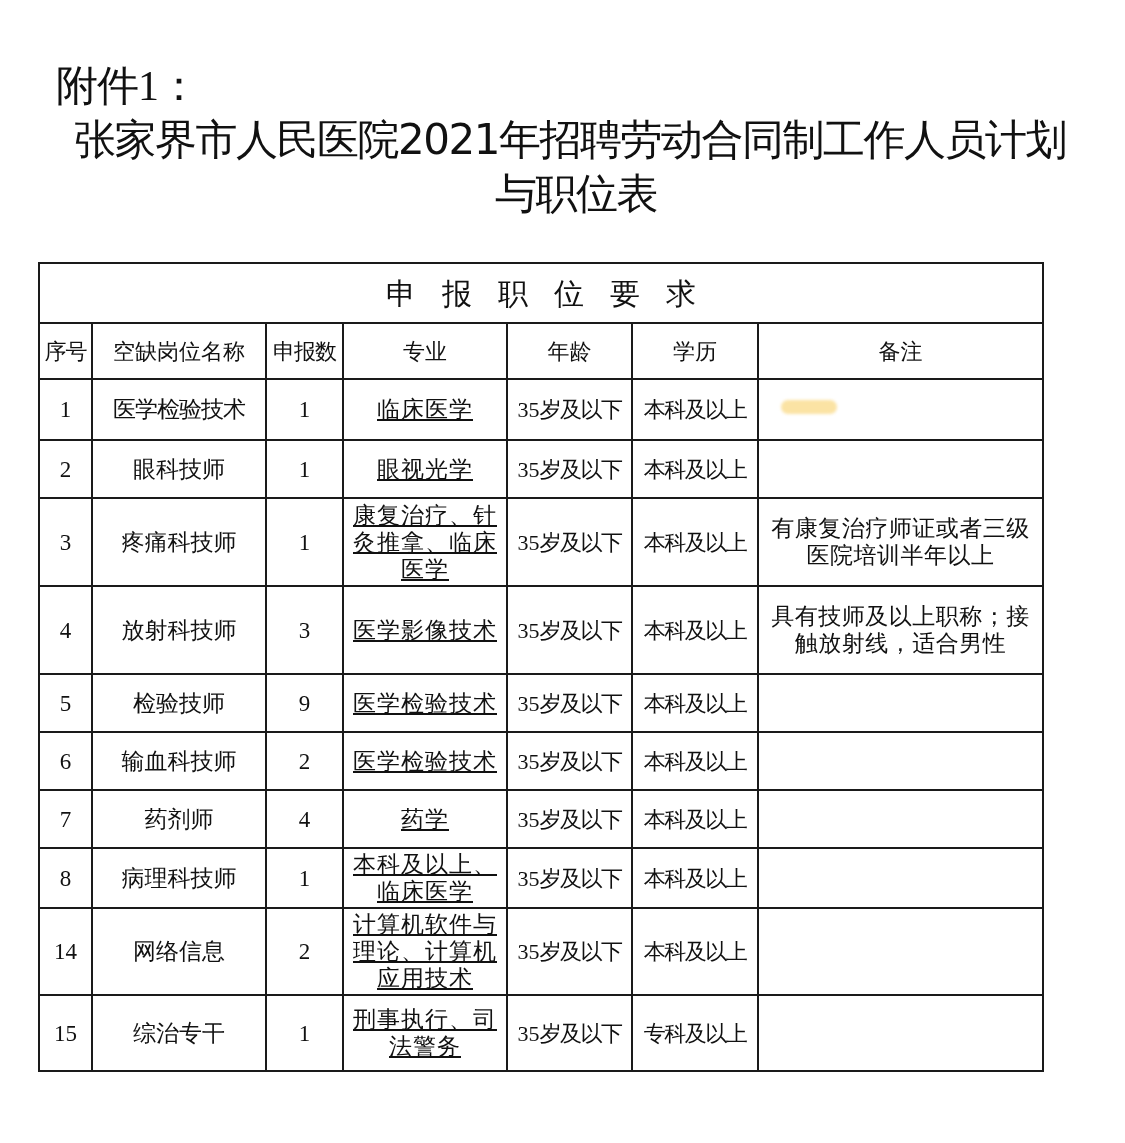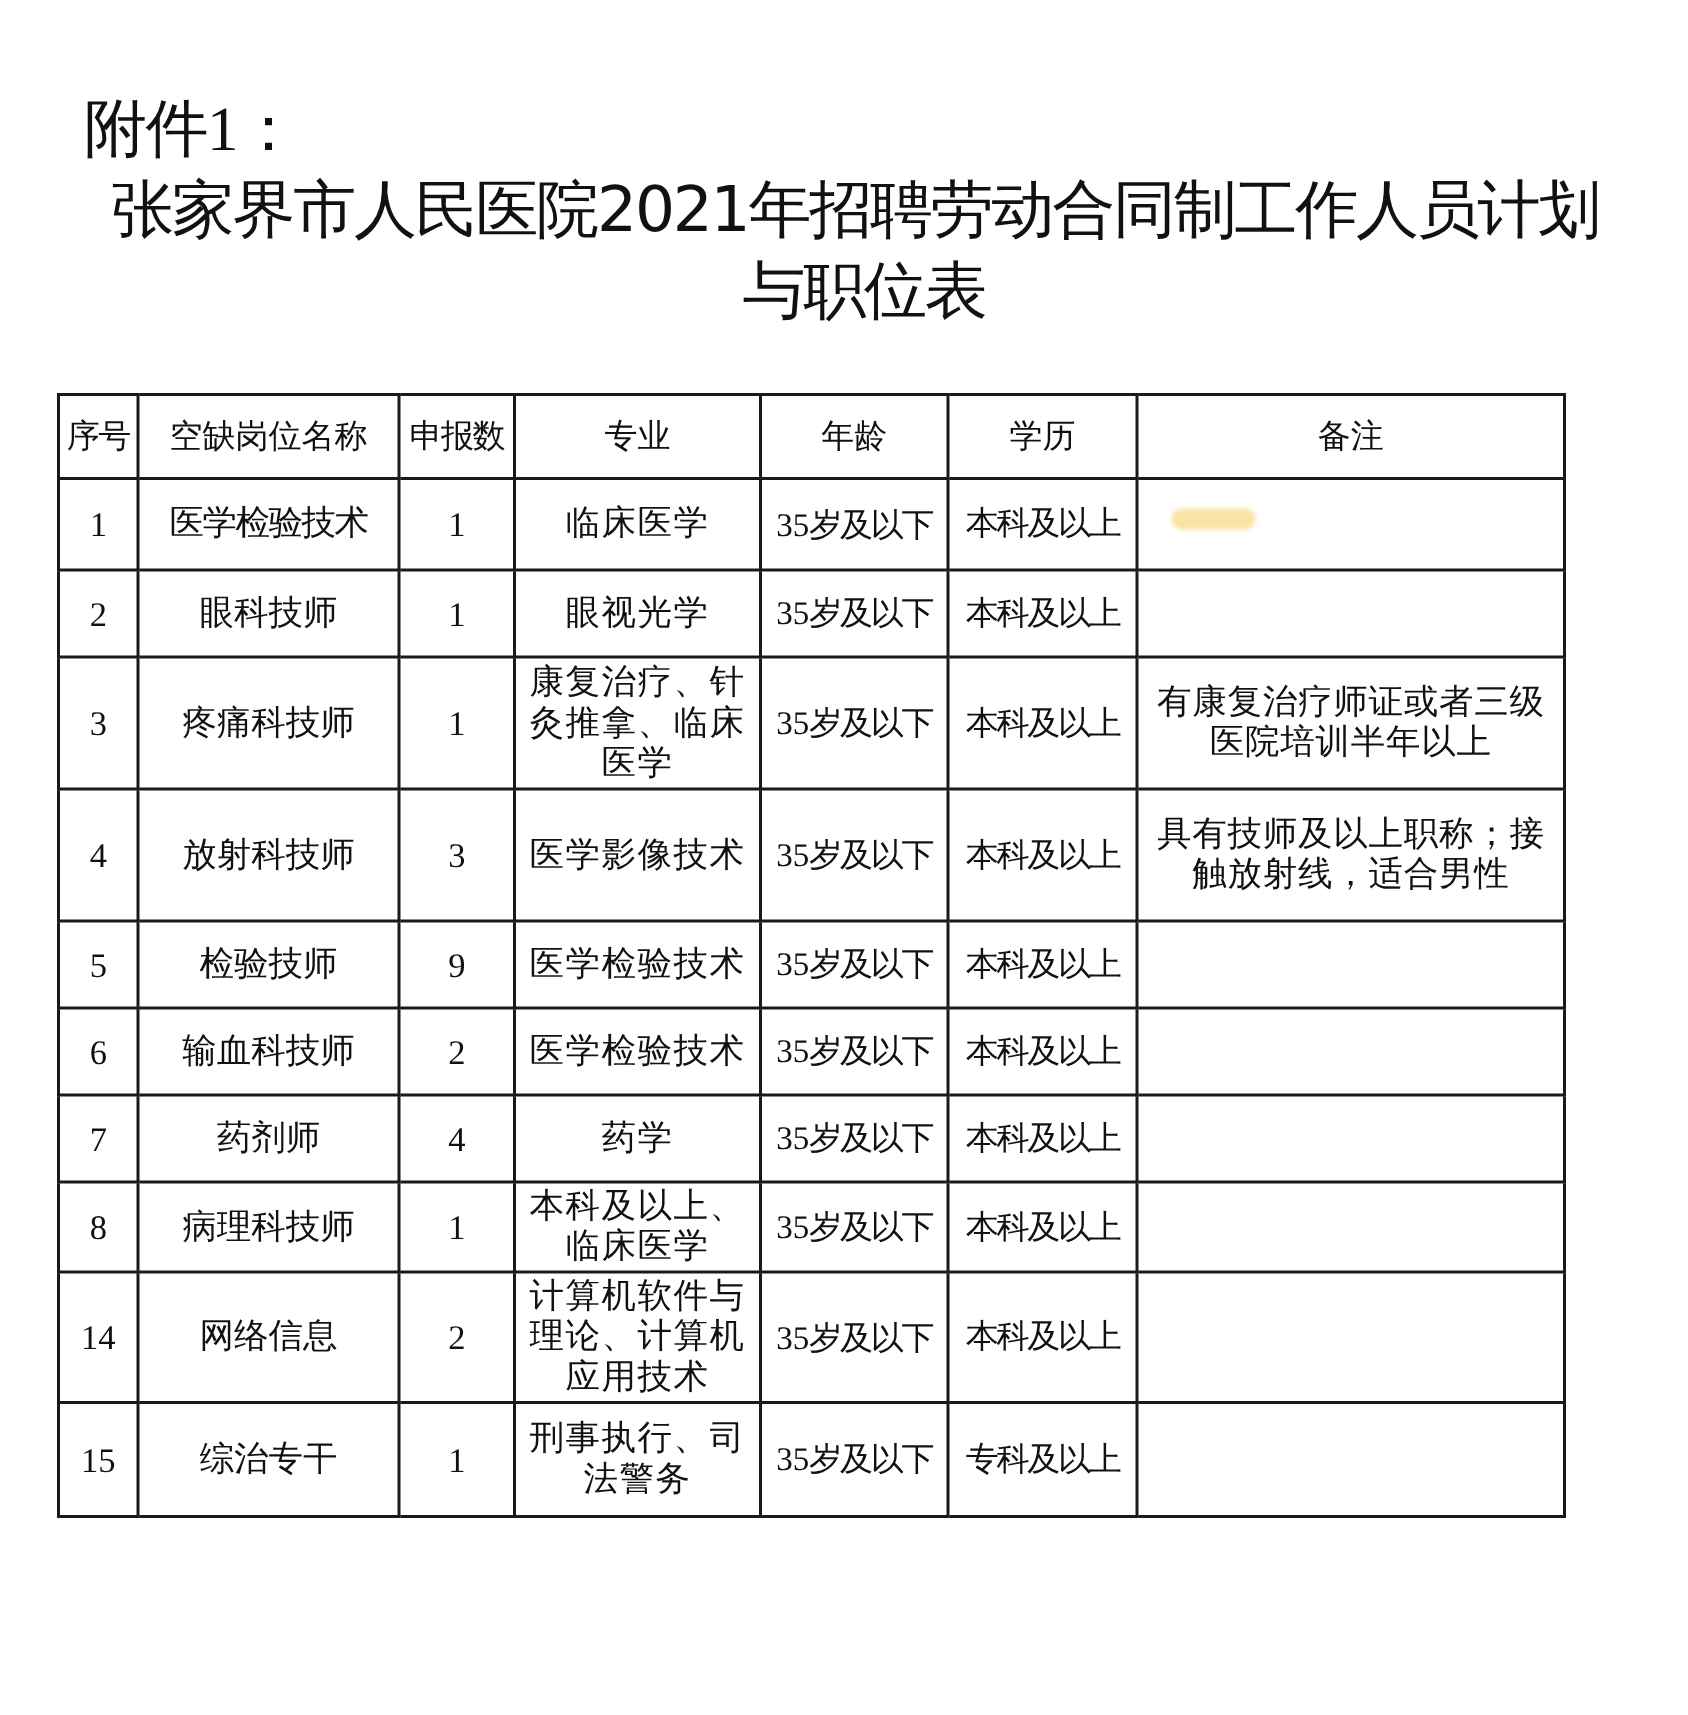--- a/index.html
+++ b/index.html
@@ -84,21 +84,21 @@
     .age-cell {
       white-space: nowrap;
       letter-spacing: -1.5px;
       font-size: 22px;
     }
     .age-cell .digits {
       font-family: "Liberation Serif", "DejaVu Serif", serif;
       letter-spacing: 0;
     }
     .edu-cell { white-space: nowrap; letter-spacing: -1.5px; font-size: 22px; }
-    .major-cell { padding: 0 4px !important; letter-spacing: 1px; }
+    .major-cell { padding: 0 4px !important; letter-spacing: 1px; text-decoration: underline; }
     .note-cell { padding: 16px 6px !important; letter-spacing: 0.5px; }
     .redact {
       display: inline-block;
       width: 56px;
       height: 14px;
       border-radius: 8px;
       background: #fbe3a4;
       filter: blur(1.5px);
       margin-left: -70px;
       margin-top: -8px;
@@ -123,20 +123,23 @@
   <colgroup>
     <col style="width:53px">
     <col style="width:174px">
     <col style="width:77px">
     <col style="width:164px">
     <col style="width:125px">
     <col style="width:126px">
     <col style="width:285px">
   </colgroup>
   <thead>
+    <tr>
+      <th colspan="7" class="banner-cell">申报职位要求</th>
+    </tr>
     <tr class="head-row">
       <th class="tight">序号</th>
       <th>空缺岗位名称</th>
       <th class="tight">申报数</th>
       <th>专业</th>
       <th>年龄</th>
       <th>学历</th>
       <th>备注</th>
     </tr>
   </thead>

